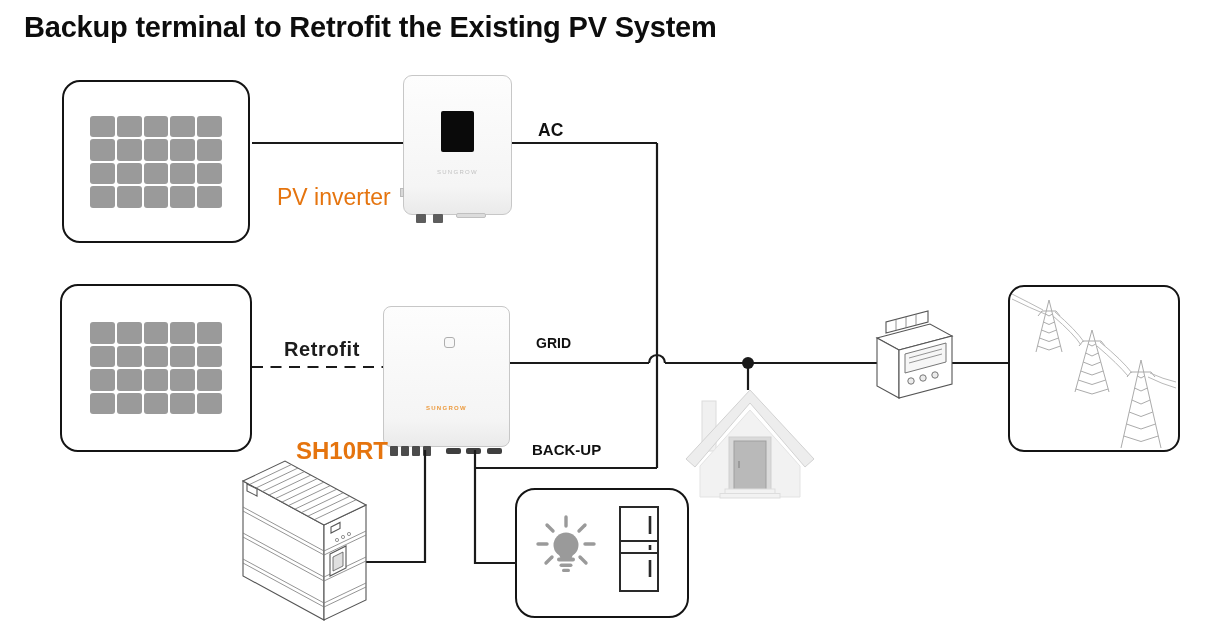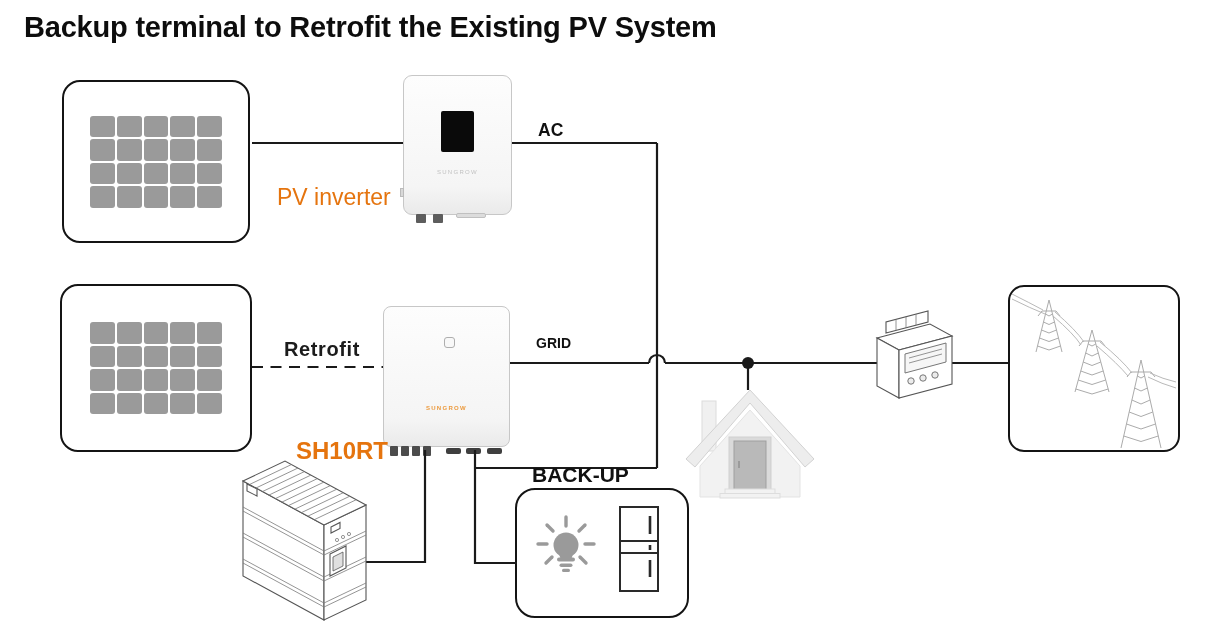--- a/index.html
+++ b/index.html
@@ -57,21 +57,21 @@
   .ghost{stroke:#ababab;stroke-width:1;fill:none;}
   .ghostw{stroke:#b9b9b9;stroke-width:1;fill:none;}
   .gray-ic{fill:var(--panel-gray);}
   .gray-ray{stroke:var(--panel-gray);stroke-width:3.4;stroke-linecap:round;}
   .fridge{stroke:#2a2a2a;stroke-width:2;fill:#fff;}
   .fridge-h{stroke:#2a2a2a;stroke-width:2.6;}
   
   .lab{position:absolute;line-height:1;color:var(--label-black);z-index:3;white-space:nowrap;font-weight:bold;}
   .lab-ac{left:538px;top:122px;font-size:17.5px;}
   .lab-grid{left:536px;top:336px;font-size:14px;text-align:right;}
-  .lab-backup{left:532px;top:464px;font-size:21px;}
+  .lab-backup{left:532px;top:442px;font-size:15px;}
   .lab-optional{left:284px;top:339px;font-size:20px;letter-spacing:0.6px;color:#1c1c1c;}
   .lab-pvinv{left:277px;top:162px;font-size:23px;font-weight:normal;color:var(--accent-orange);margin-top:24px;}
   .lab-sh{left:296px;top:414px;font-size:24px;font-weight:bold;color:var(--accent-orange);margin-top:25px;}
 </style>
 </head>
 <body>
 
 <div class="stage">
 
   <h1 class="title">Backup terminal to Retrofit the Existing PV System</h1>

